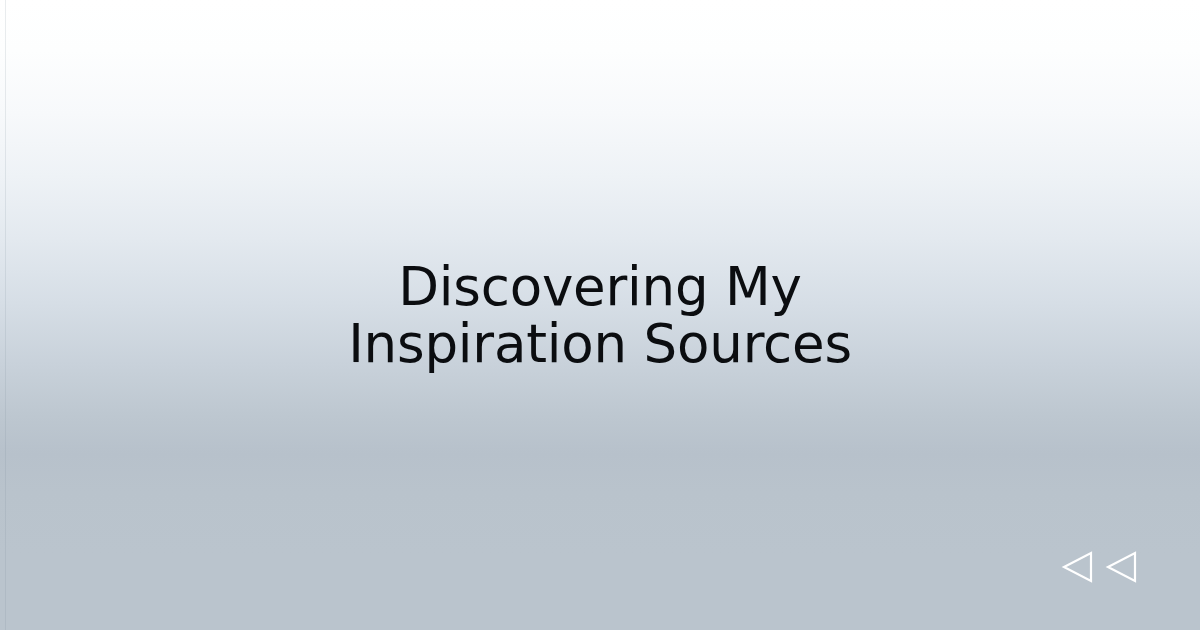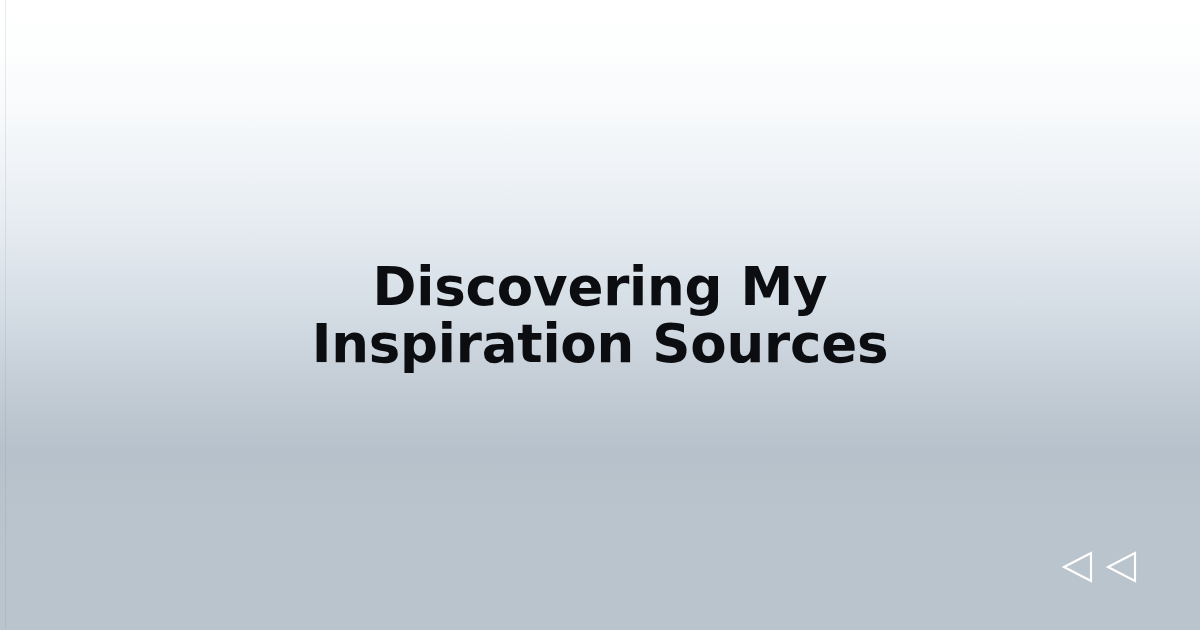--- a/index.html
+++ b/index.html
@@ -62,21 +62,21 @@
     padding: 0 120px;
     box-sizing: border-box;
   }
 
   .title {
     margin: 0;
     width: 660px;
     text-align: center;
     font-family: "DejaVu Sans", "Liberation Sans", sans-serif;
     font-size: 53px;
-    font-weight: 700;
+    font-weight: 400;
     line-height: 1.08;
     letter-spacing: -0.2px;
     color: #0b0d10;
     word-wrap: break-word;
   }
 
   
   .rewind {
     position: absolute;
     right: 58px;

